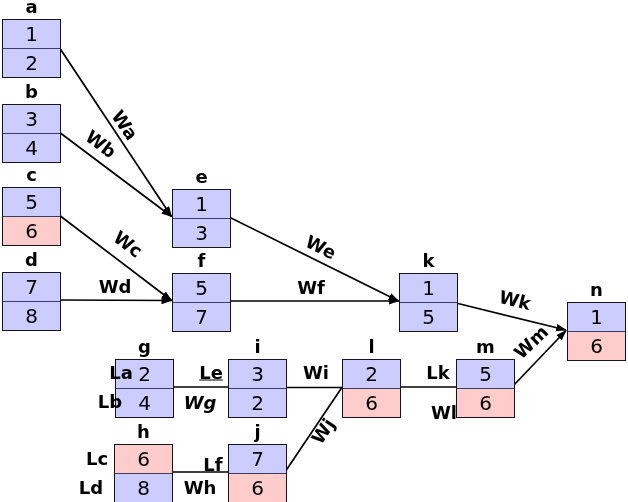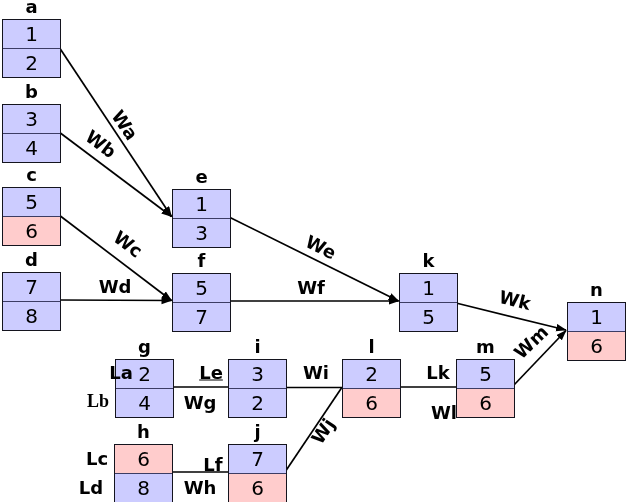--- a/index.html
+++ b/index.html
@@ -154,28 +154,28 @@
         </div>
       </div>
     </div>
   <div id="labels">
       <span class="edge-label" style="left: 125px; top: 125px; transform: translate(-50%, -50%) rotate(56deg);">Wa</span>
       <span class="edge-label" style="left: 101px; top: 144px; transform: translate(-50%, -50%) rotate(37deg);">Wb</span>
       <span class="edge-label" style="left: 128px; top: 244px; transform: translate(-50%, -50%) rotate(37deg);">Wc</span>
       <span class="edge-label" style="left: 115px; top: 286px; transform: translate(-50%, -50%) rotate(0deg); text-align: right;">Wd</span>
       <span class="edge-label" style="left: 321px; top: 247px; transform: translate(-50%, -50%) rotate(26deg);">We</span>
       <span class="edge-label" style="left: 311px; top: 287px; transform: translate(-50%, -50%) rotate(0deg);">Wf</span>
-      <span class="edge-label" style="left: 200px; top: 402px; transform: translate(-50%, -50%) rotate(0deg);">Wg</span>
+      <span class="edge-label" style="left: 200px; top: 402px; transform: translate(-50%, -50%) rotate(0deg); font-style: italic;">Wg</span>
       <span class="edge-label" style="left: 200px; top: 487px; transform: translate(-50%, -50%) rotate(0deg); text-align: center;">Wh</span>
       <span class="edge-label" style="left: 316px; top: 372px; transform: translate(-50%, -50%) rotate(0deg); text-align: center;">Wi</span>
       <span class="edge-label" style="left: 323px; top: 431px; transform: translate(-50%, -50%) rotate(-56deg);">Wj</span>
       <span class="edge-label" style="left: 515px; top: 300px; transform: translate(-50%, -50%) rotate(14deg);">Wk</span>
       <span class="edge-label" style="left: 427px; top: 412px; transform: translate(-50%, -50%) rotate(0deg); margin-left: 17px;">Wl</span>
       <span class="edge-label" style="left: 531px; top: 342px; transform: translate(-50%, -50%) rotate(-44deg);">Wm</span>
       <span class="edge-label" style="left: 110px; top: 372px; transform: translate(-50%, -50%) rotate(0deg); margin-left: 11px;">La</span>
-      <span class="edge-label" style="left: 98px; top: 401px; transform: translate(-50%, -50%) rotate(0deg); font-family: Liberation Serif, serif;">Lb</span>
+      <span class="edge-label" style="left: 110px; top: 401px; transform: translate(-50%, -50%) rotate(0deg);">Lb</span>
       <span class="edge-label" style="left: 97px; top: 458px; transform: translate(-50%, -50%) rotate(0deg); text-align: right;">Lc</span>
       <span class="edge-label" style="left: 91px; top: 487px; transform: translate(-50%, -50%) rotate(0deg);">Ld</span>
       <span class="edge-label" style="left: 211px; top: 372px; transform: translate(-50%, -50%) rotate(0deg); text-decoration: underline;">Le</span>
       <span class="edge-label" style="left: 213px; top: 464px; transform: translate(-50%, -50%) rotate(0deg);">Lf</span>
       <span class="edge-label" style="left: 438px; top: 372px; transform: translate(-50%, -50%) rotate(0deg);">Lk</span>
     </div>
 </div>
 
 </body></html>

